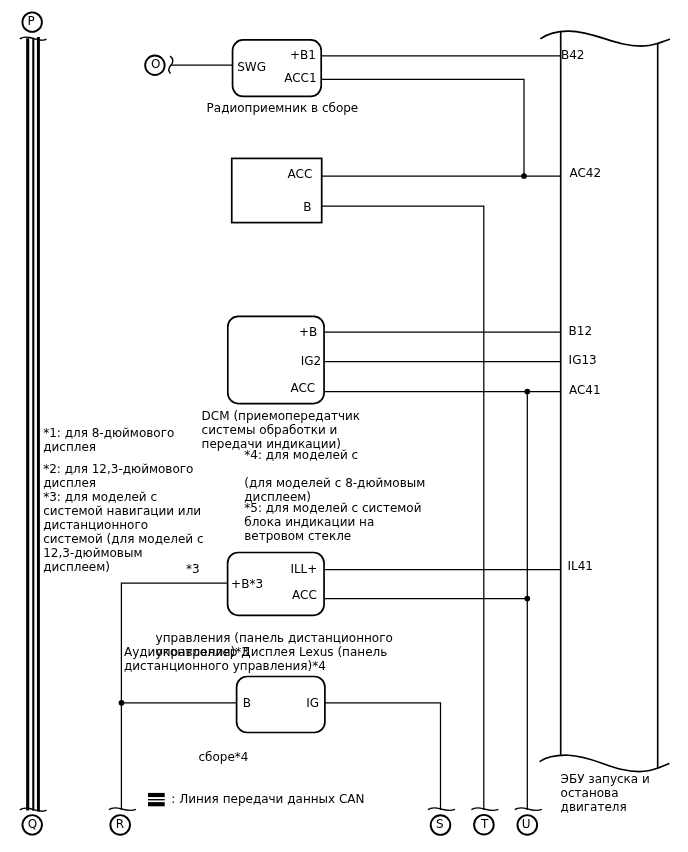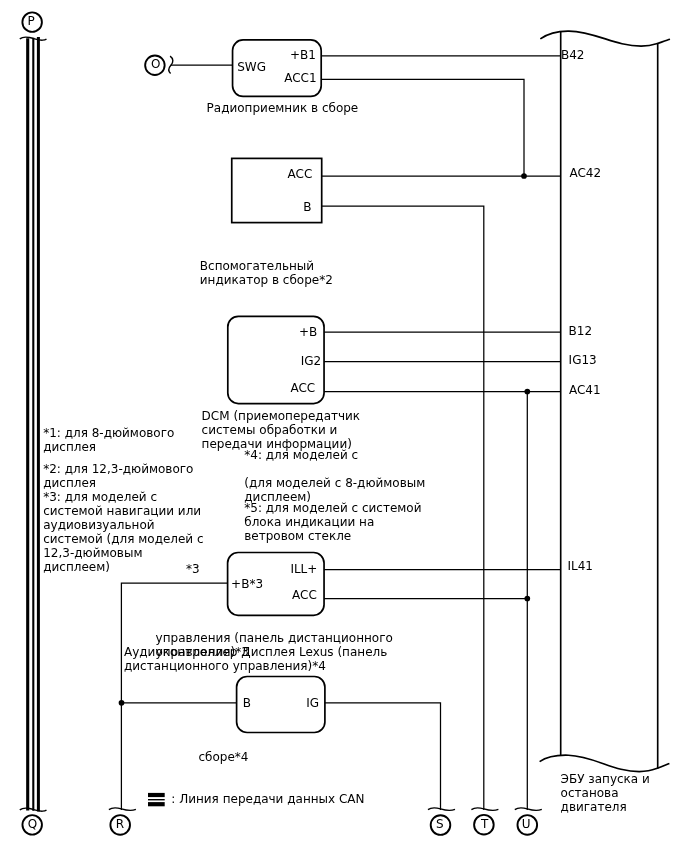--- a/index.html
+++ b/index.html
@@ -116,26 +116,25 @@
 
 <div class="t" style="left:150.9px;top:56.7px">O</div>
 
 <div class="t" style="left:237.2px;top:59.7px">SWG</div>
 <div class="t" style="left:290px;top:47.8px">+B1</div>
 <div class="t" style="left:284.2px;top:71px">ACC1</div>
 <div class="t" style="left:206.6px;top:101px">Радиоприемник в сборе</div>
 
 <div class="t" style="left:287.6px;top:166.8px">ACC</div>
 <div class="t" style="left:303.3px;top:199.9px">B</div>
-<div class="t" style="left:199.8px;top:258.8px"><span>Вспомогательный</span><br><span>индикатор в сборе*2</span></div>
 
 <div class="t" style="left:298.9px;top:324.7px">+B</div>
 <div class="t" style="left:300.7px;top:354.4px">IG2</div>
 <div class="t" style="left:290.4px;top:380.8px">ACC</div>
-<div class="t" style="left:201.6px;top:408.8px"><span>DCM (приемопередатчик</span><br><span>системы обработки и</span><br><span>передачи информации)</span></div>
+<div class="t" style="left:201.6px;top:408.8px"><span>DCM (приемопередатчик</span><br><span>системы обработки и</span><br><span>передачи индикации)</span></div>
 
 <div class="t" style="left:231.1px;top:576.7px">+B*3</div>
 <div class="t" style="left:290.4px;top:562.2px">ILL+</div>
 <div class="t" style="left:292px;top:588.1px">ACC</div>
 <div class="t" style="left:186px;top:561.8px">*3</div>
 <div class="t" style="left:155.6px;top:616.7px"><br><span>управления (панель дистанционного</span><br><span>управления)*3</span></div>
 <div class="t" style="left:124px;top:644.7px"><span>Аудиоконтроллер Дисплея Lexus (панель</span><br><span>дистанционного управления)*4</span></div>
 
 <div class="t" style="left:242.8px;top:695.5px">B</div>
 <div class="t" style="left:306.2px;top:695.5px">IG</div>
@@ -144,19 +143,19 @@
 <div class="t" style="left:561px;top:47.8px">B42</div>
 <div class="t" style="left:569.4px;top:165.8px">AC42</div>
 <div class="t" style="left:568.6px;top:323.7px">B12</div>
 <div class="t" style="left:568.6px;top:353.2px">IG13</div>
 <div class="t" style="left:568.9px;top:382.9px">AC41</div>
 <div class="t" style="left:567.5px;top:558.9px">IL41</div>
 <div class="t" style="left:560.6px;top:771.9px"><span>ЭБУ запуска и</span><br><span>останова</span><br><span>двигателя</span></div>
 
 <div class="t" style="left:43.2px;top:425.6px"><span>*1: для 8-дюймового</span><br><span>дисплея</span></div>
 <div class="t" style="left:43.2px;top:462.2px"><span>*2: для 12,3-дюймового</span><br><span>дисплея</span></div>
-<div class="t" style="left:43.2px;top:490.2px"><span>*3: для моделей с</span><br><span>системой навигации или</span><br><span>аудиовизуальной</span><br><span>системой (для моделей с</span><br><span>12,3-дюймовым</span><br><span>дисплеем)</span></div>
+<div class="t" style="left:43.2px;top:490.2px"><span>*3: для моделей с</span><br><span>системой навигации или</span><br><span>дистанционного</span><br><span>системой (для моделей с</span><br><span>12,3-дюймовым</span><br><span>дисплеем)</span></div>
 <div class="t" style="left:244.3px;top:448px"><span>*4: для моделей с</span><br><br><span>(для моделей с 8-дюймовым</span><br><span>дисплеем)</span></div>
 <div class="t" style="left:244.3px;top:500.9px"><span>*5: для моделей с системой</span><br><span>блока индикации на</span><br><span>ветровом стекле</span></div>
 
 <div class="t" style="left:171.3px;top:791.6px">: Линия передачи данных CAN</div>
 
 </div>
 
 </body></html>

